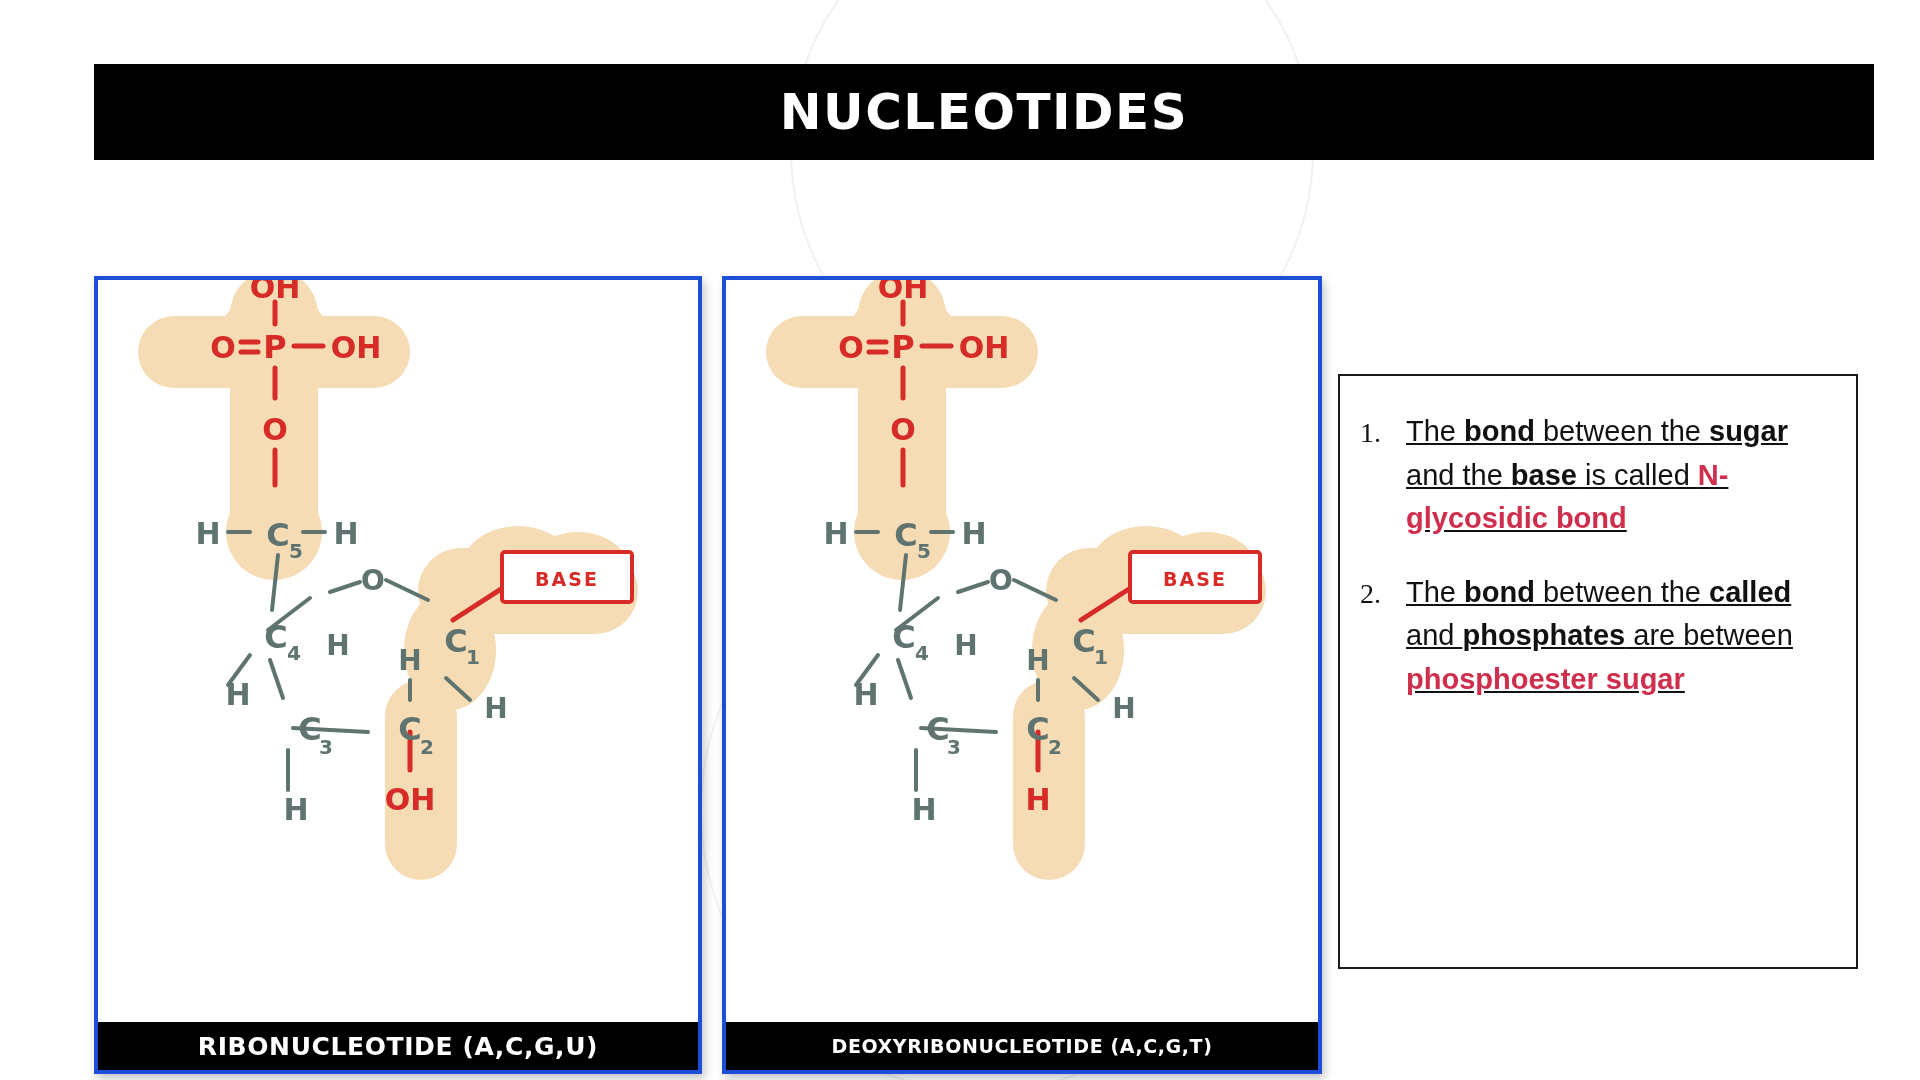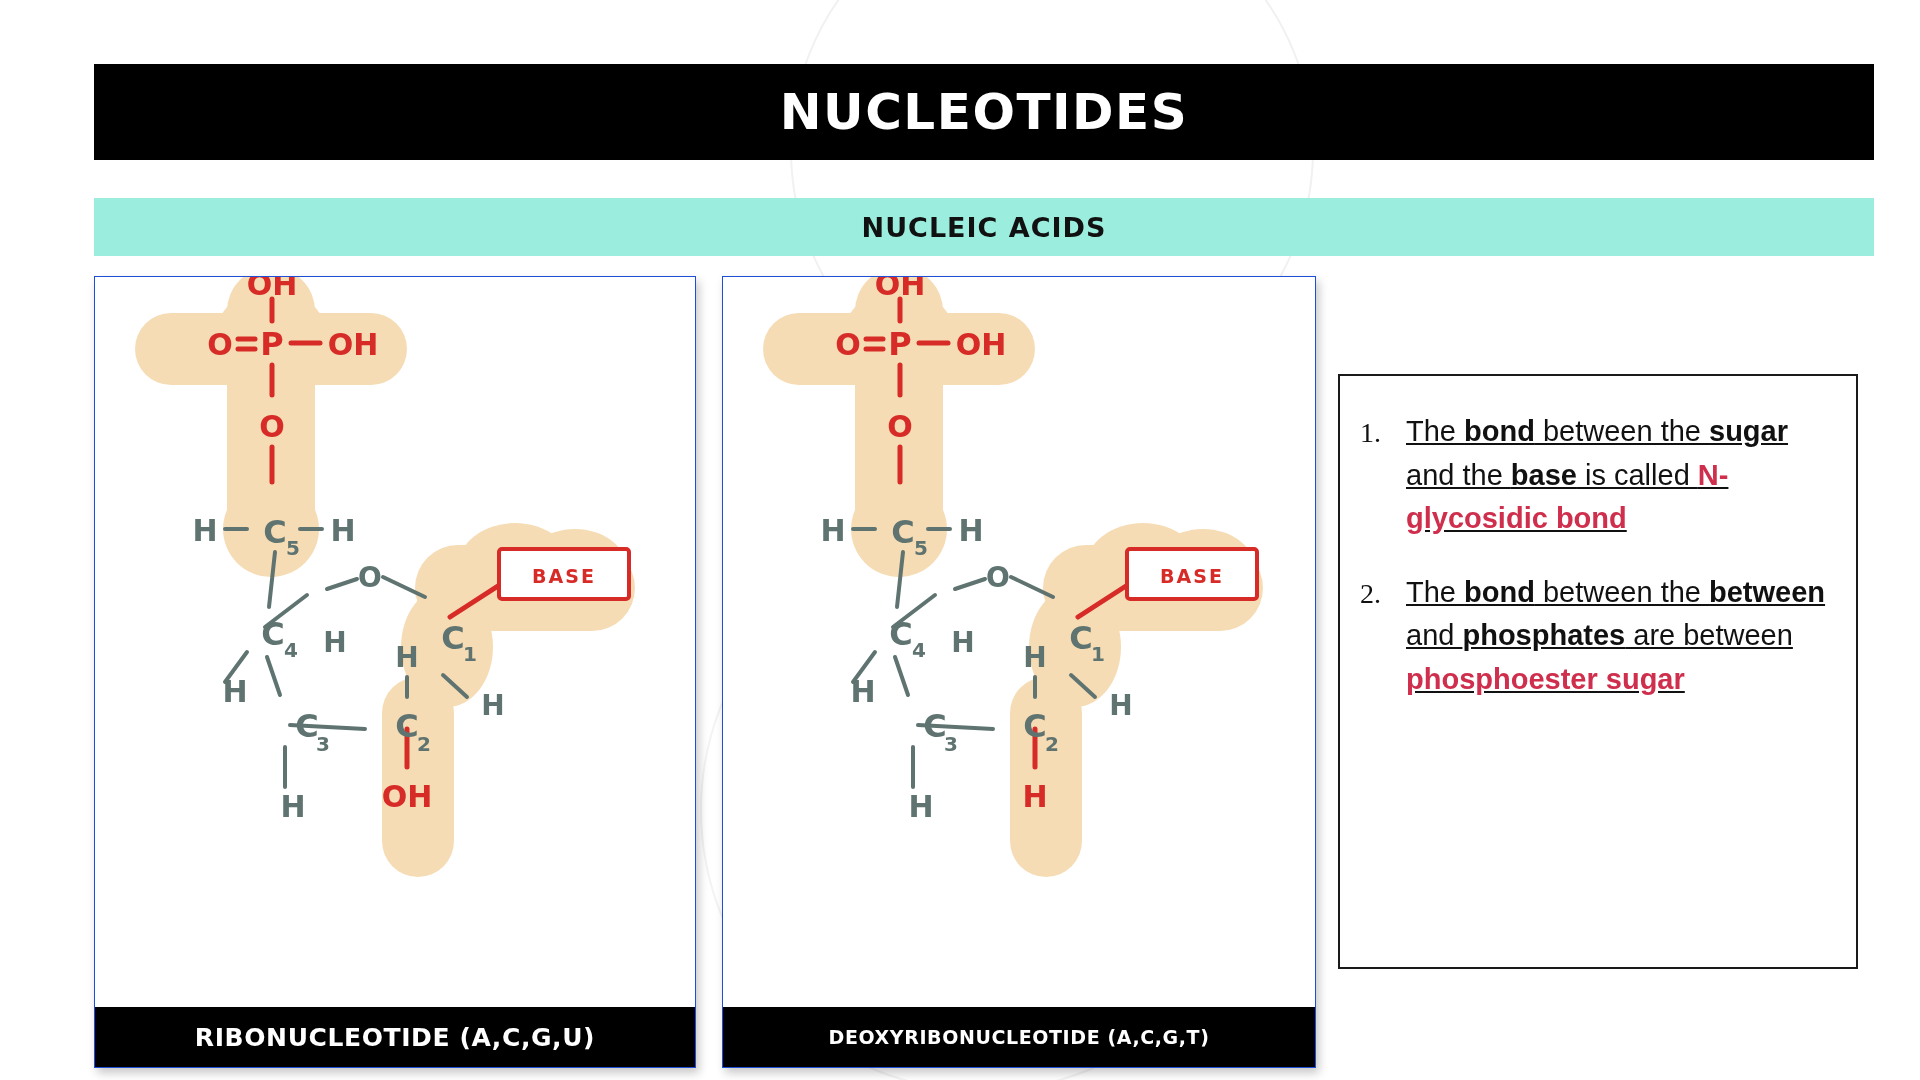--- a/index.html
+++ b/index.html
@@ -76,34 +76,34 @@
   .subtitle-bar .subtitle-text {
     font-family: "DejaVu Sans", sans-serif;
     font-weight: bold;
     font-size: 27px;
     letter-spacing: 1px;
   }
 
   .card {
     position: absolute;
     background: #ffffff;
-    border: 1px solid #1d4ed8;
+    border: 4px solid #1d4ed8;
     box-shadow: 3px 5px 9px rgba(0,0,0,0.22);
     z-index: 2;
     overflow: hidden;
   }
   .card-a { left: 94px;  top: 268px; width: 600px; height: 790px; }
   .card-b { left: 722px; top: 268px; width: 592px; height: 790px; }
 
   .card-caption {
     position: absolute;
     left: 0;
     bottom: 0;
     width: 100%;
-    height: 60px;
+    height: 48px;
     background: #000000;
     color: #ffffff;
     display: flex;
     align-items: center;
     justify-content: center;
     font-family: "DejaVu Sans", sans-serif;
     font-weight: bold;
     letter-spacing: 0.6px;
   }
   .card-a .card-caption { font-size: 25px; }
@@ -145,23 +145,20 @@
 
 <div class="slide">
 
   <div class="bg-circle"></div>
   <div class="bg-circle2"></div>
 
   <div class="title-bar">
     <span class="title-text">NUCLEOTIDES</span>
   </div>
 
-  <div class="subtitle-bar">
-    <span class="subtitle-text">NUCLEIC ACIDS</span>
-  </div>
 
   <div class="card card-a">
     <svg class="mol" viewBox="0 0 600 730">
 
       <g fill="#f6dcb4">
         <rect x="132" y="-10" width="88" height="290" rx="44"></rect>
         <rect x="40" y="36" width="272" height="72" rx="36"></rect>
         <ellipse cx="176" cy="60" rx="56" ry="48"></ellipse>
         <ellipse cx="176" cy="252" rx="48" ry="48"></ellipse>
       </g>
@@ -327,17 +324,17 @@
     <div class="card-caption">DEOXYRIBONUCLEOTIDE (A,C,G,T)</div>
   </div>
 
   <div class="notes">
     <div class="note-item">
       <div class="note-num">1.</div>
       <div class="note-body" id="note-0"><span>The </span><span style="font-weight: bold;">bond</span><span> between the </span><span style="font-weight: bold;">sugar</span><span> and the </span><span style="font-weight: bold;">base</span><span> is called </span><span class="hl">N-glycosidic bond</span></div>
     </div>
     <div class="note-item">
       <div class="note-num">2.</div>
-      <div class="note-body" id="note-1"><span>The </span><span style="font-weight: bold;">bond</span><span> between the </span><span style="font-weight: bold;">between</span><span> and </span><span style="font-weight: bold;">phosphates</span><span> are between </span><span class="hl">phosphoester sugar</span></div>
+      <div class="note-body" id="note-1"><span>The </span><span style="font-weight: bold;">bond</span><span> between the </span><span style="font-weight: bold;">called</span><span> and </span><span style="font-weight: bold;">phosphates</span><span> are between </span><span class="hl">phosphoester sugar</span></div>
     </div>
   </div>
 
 </div>
 
 </body></html>

